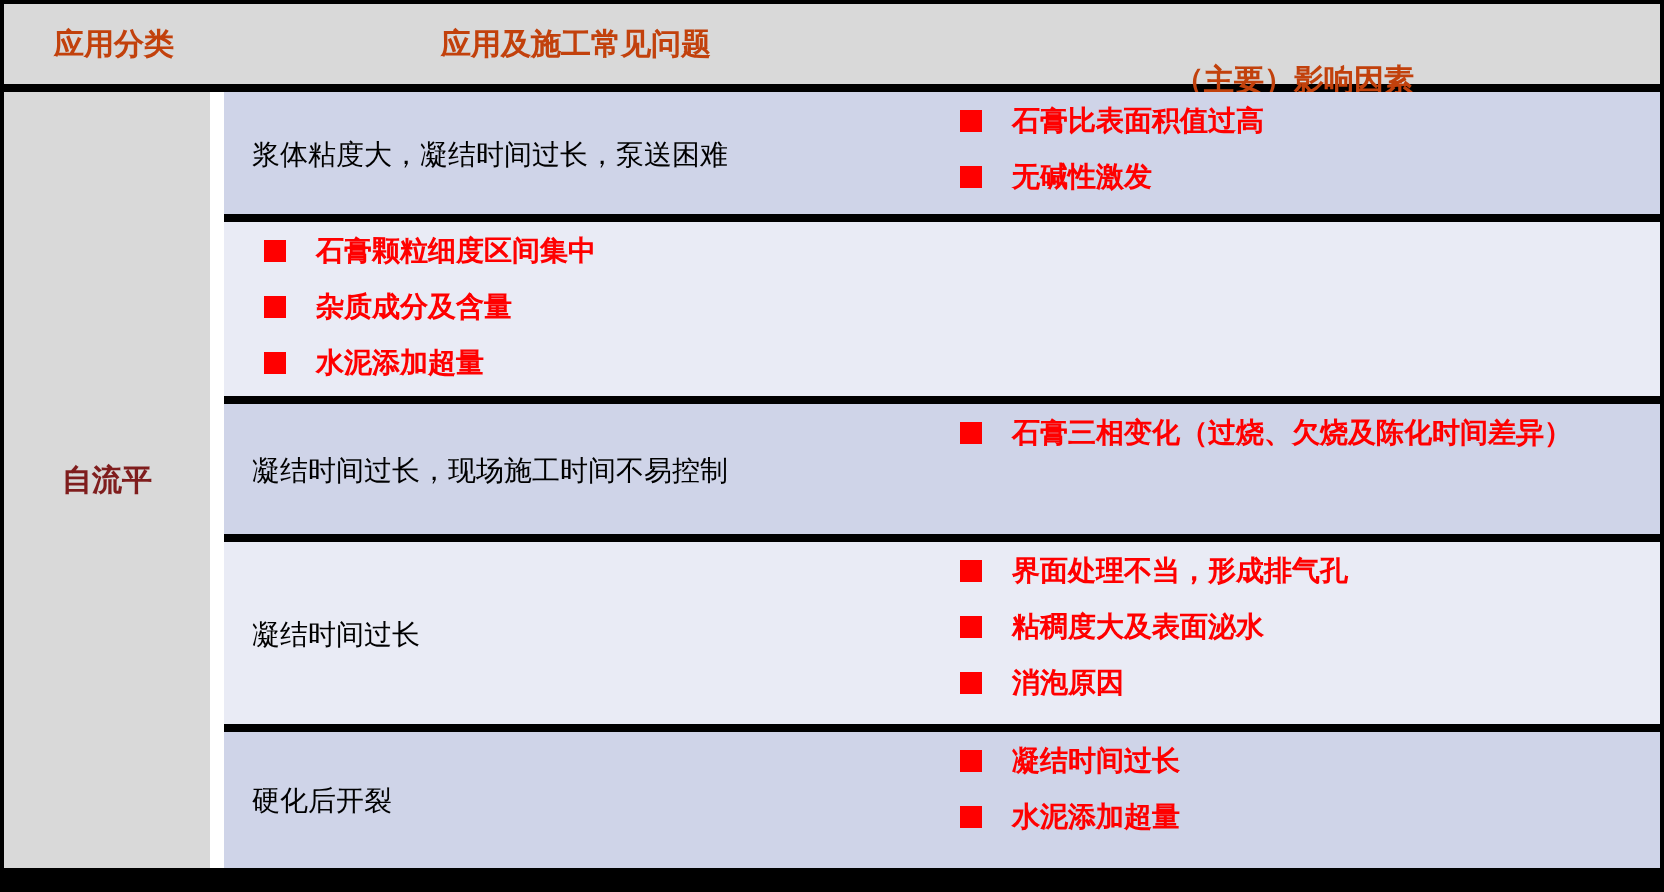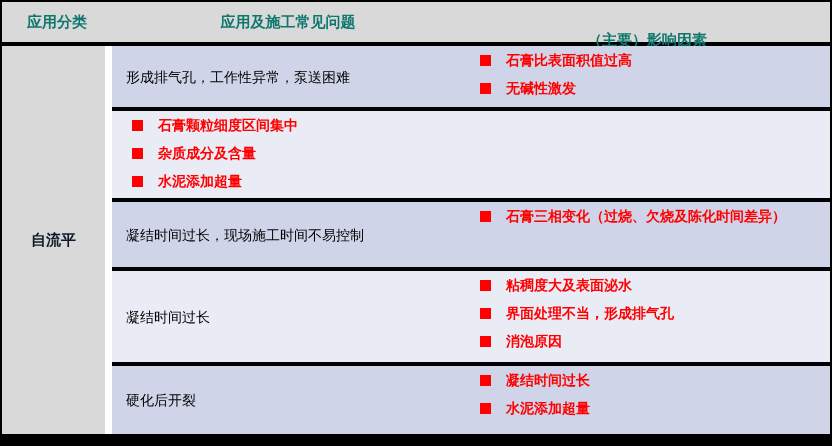--- a/index.html
+++ b/index.html
@@ -8,34 +8,34 @@
     position:relative;
     width:832px;height:446px;
     background:var(--border-black,#000);
     font-family:"Liberation Sans","DejaVu Sans",sans-serif;
     overflow:hidden;
   }
   .header{
     position:absolute;top:2px;left:2px;width:828px;height:40px;
     background:var(--header-bg,#d9d9d9);
     display:flex;align-items:center;
-    font-weight:bold;font-size:15px;color:#0f766e;
+    font-weight:bold;font-size:15px;color:#c2410c;
   }
   .hcell{text-align:center;}
   .hcell.c1{width:110px;}
   .hcell.c2{width:352px;}
   .hcell.c3{flex:1;margin-top:36px;}
   .tbody{
     position:absolute;top:46px;left:2px;width:828px;height:388px;
     display:flex;
   }
   .catcol{
     width:103px;background:var(--category-bg,#d9d9d9);
     display:flex;align-items:center;justify-content:center;
-    font-weight:bold;font-size:15px;color:#0f172a;
+    font-weight:bold;font-size:15px;color:#7f1d1d;
   }
   .gapcol{width:7px;background:#ffffff;}
   .rows{flex:1;display:flex;flex-direction:column;}
   .sep{height:4px;background:var(--border-black,#000);}
   .row{display:flex;}
   .row.odd{background:var(--row-odd-bg,#cfd4e8);}
   .row.even{background:var(--row-even-bg,#e9ebf5);}
   .r1{height:61px;}
   .r2{height:87px;}
   .r3{height:65px;}
@@ -77,21 +77,21 @@
     <div class="catcol">
       <span>自流平</span>
     </div>
 
     <div class="gapcol"></div>
 
     <div class="rows">
 
       <div class="row odd r1">
         <div class="problem">
-          <span>形成排气孔，工作性异常，泵送困难</span>
+          <span>浆体粘度大，凝结时间过长，泵送困难</span>
         </div>
         <div class="factors">
           <div class="factor">
             <span class="bullet"></span>
             <span>石膏比表面积值过高</span>
           </div>
           <div class="factor">
             <span class="bullet"></span>
             <span>无碱性激发</span>
           </div>
@@ -133,25 +133,25 @@
 
       <div class="sep"></div>
 
       <div class="row even r4">
         <div class="problem">
           <span>凝结时间过长</span>
         </div>
         <div class="factors">
           <div class="factor">
             <span class="bullet"></span>
-            <span>粘稠度大及表面泌水</span>
+            <span>界面处理不当，形成排气孔</span>
           </div>
           <div class="factor">
             <span class="bullet"></span>
-            <span>界面处理不当，形成排气孔</span>
+            <span>粘稠度大及表面泌水</span>
           </div>
           <div class="factor">
             <span class="bullet"></span>
             <span>消泡原因</span>
           </div>
         </div>
       </div>
 
       <div class="sep"></div>
 

